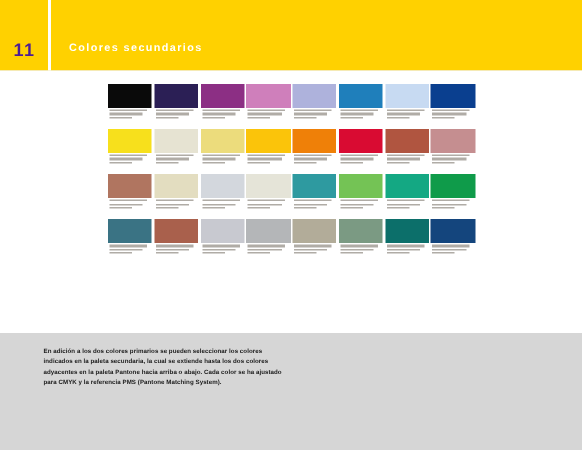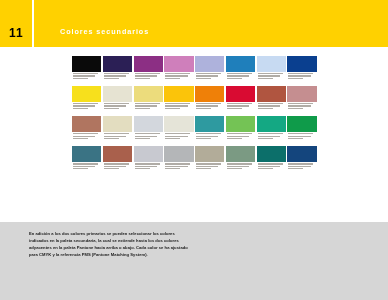--- a/index.html
+++ b/index.html
@@ -15,29 +15,29 @@
     background:#d6d6d6;
   }
   
   .header{
     position:absolute;left:0;top:0;
     width:388px;height:47px;
     background:#ffd100;
   }
   .page-number{
     position:absolute;left:9px;top:27px;
-    font-size:12px;font-weight:bold;color:#000000;
+    font-size:12px;font-weight:bold;color:#4c1d95;
     letter-spacing:1px;line-height:1;
   }
   .header-divider{
     position:absolute;left:32px;top:0;
     width:2px;height:47px;background:#ffffff;
   }
   .header-title{
-    position:absolute;left:60px;top:28px;
+    position:absolute;left:46px;top:28px;
     font-size:7.2px;font-weight:bold;color:#ffffff;
     letter-spacing:.95px;line-height:1;
   }
   
   .sheet{
     position:absolute;left:0;top:47px;
     width:388px;height:175px;
     background:#ffffff;
   }
   

